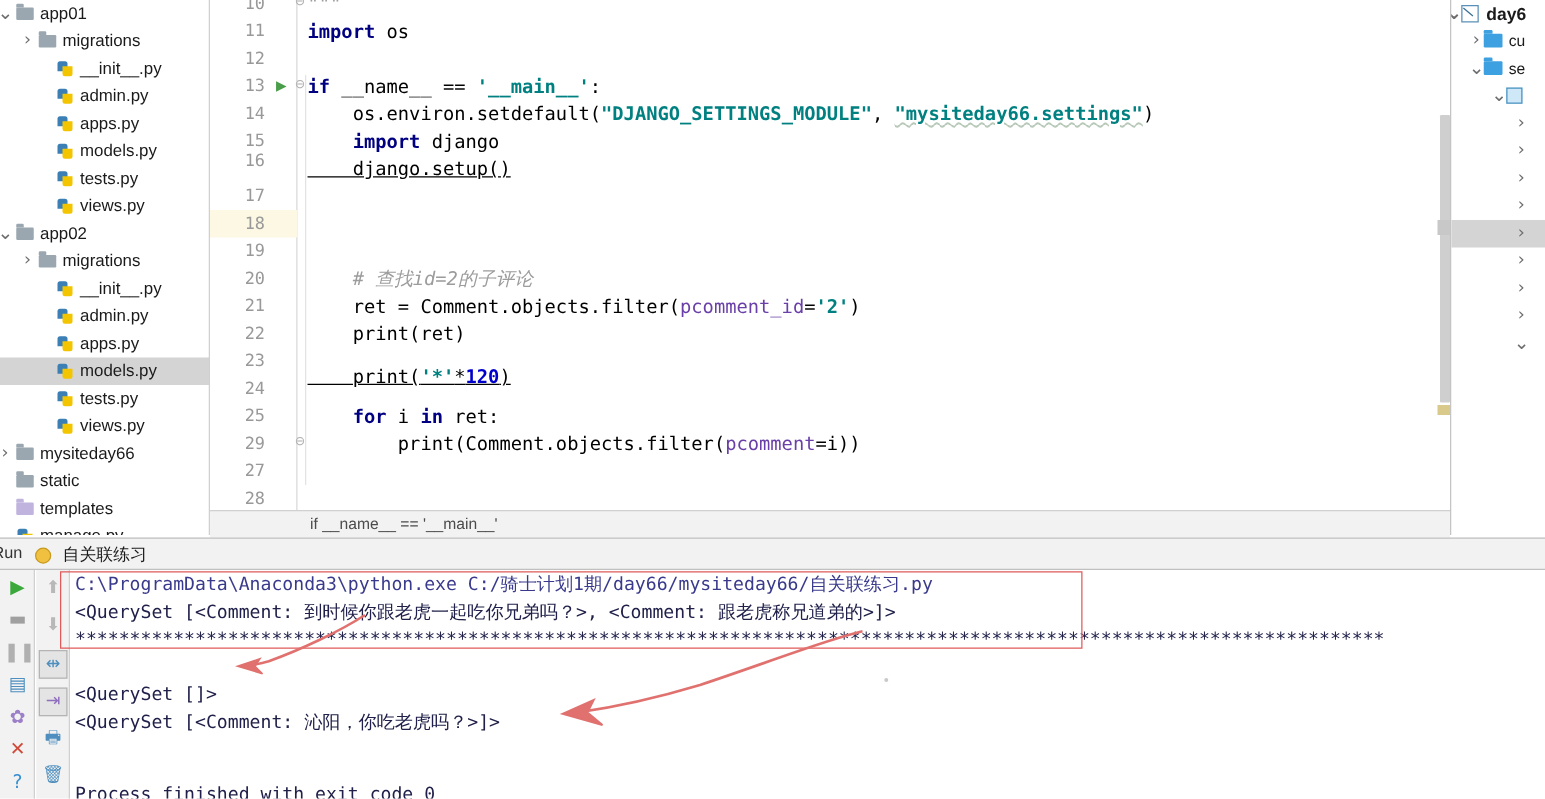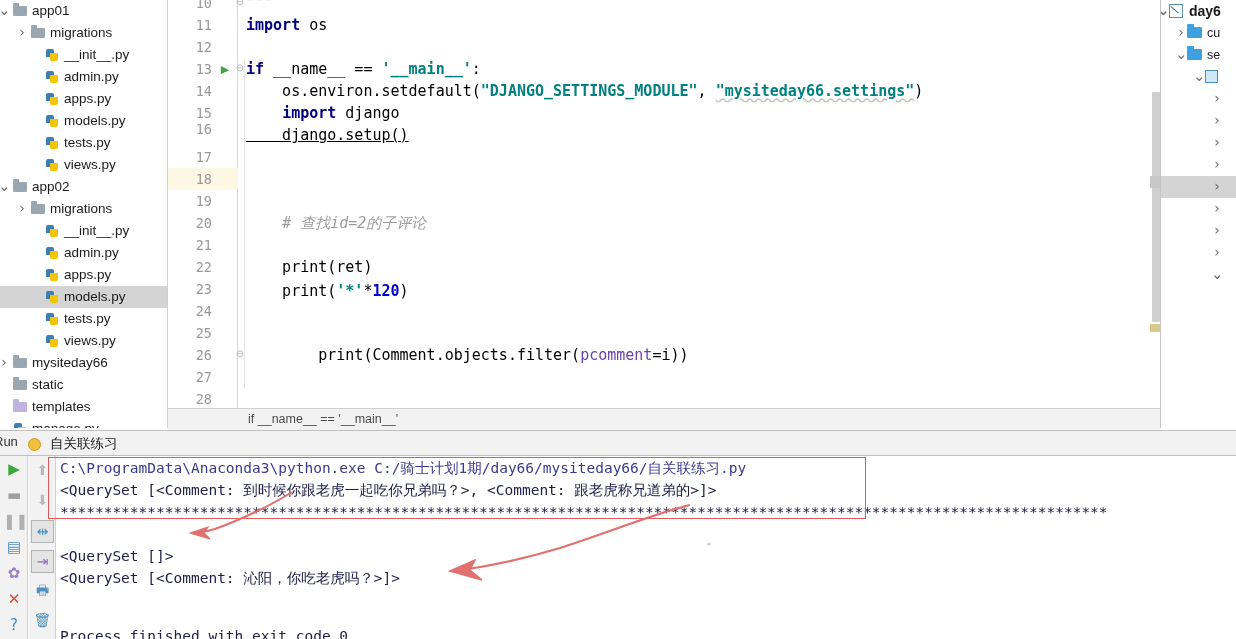--- a/index.html
+++ b/index.html
@@ -361,39 +361,41 @@
         <div class="lnum" style="top: 118px; text-align: right;">16</div>
         <div class="lnum" style="top: 146px;">17</div>
         <div class="lnum" style="top: 168px;">18</div>
         <div class="lnum" style="top: 190px;">19</div>
         <div class="lnum" style="top: 212px;">20</div>
         <div class="lnum" style="top: 234px;">21</div>
         <div class="lnum" style="top: 256px;">22</div>
         <div class="lnum" style="top: 278px;">23</div>
         <div class="lnum" style="top: 300px;">24</div>
         <div class="lnum" style="top: 322px;">25</div>
-        <div class="lnum" style="top: 344px;">26</div>
+        <div class="lnum" style="top: 344px;">29</div>
         <div class="foldmark" style="top: 344px; color: rgb(176, 176, 176); font-size: 10px;">⊖</div>
         <div class="lnum" style="top: 366px;">27</div>
         <div class="lnum" style="top: 388px;">28</div>
       </div>
     <div id="code-area">
         <div class="cl" style="top: -8px;"><span class="cmt">"""</span></div>
         <div class="cl" style="top: 14px;"><span class="kw">import</span> os</div>
         <div class="cl" style="top: 36px;"></div>
         <div class="cl" style="top: 58px;"><span class="kw">if</span> __name__ == <span class="str">'__main__'</span>:</div>
         <div class="cl" style="top: 80px;">    os.environ.setdefault(<span class="str">"DJANGO_SETTINGS_MODULE"</span>, <span class="str wav">"mysiteday66.settings"</span>)</div>
         <div class="cl" style="top: 102px;">    <span class="kw">import</span> django</div>
         <div class="cl" style="top: 124px; text-decoration: underline;">    django.setup()</div>
         <div class="cl" style="top: 146px;"></div>
         <div class="cl" style="top: 190px;"></div>
         <div class="cl" style="top: 212px;">    <span class="cmt"># 查找id=2的子评论</span></div>
+        <div class="cl" style="top: 234px;">    ret = Comment.objects.filter(<span class="par">pcomment_id</span>=<span class="str">'2'</span>)</div>
         <div class="cl" style="top: 256px;">    print(ret)</div>
-        <div class="cl" style="top: 280px;">    print(<span class="str">'*'</span>*<span class="num">120</span>)</div>
+        <div class="cl" style="top: 290px; text-decoration: underline;">    print(<span class="str">'*'</span>*<span class="num">120</span>)</div>
         <div class="cl" style="top: 300px;"></div>
+        <div class="cl" style="top: 322px;">    <span class="kw">for</span> i <span class="kw">in</span> ret:</div>
         <div class="cl" style="top: 344px;">        print(Comment.objects.filter(<span class="par">pcomment</span>=i))</div>
         <div class="cl" style="top: 366px;"></div>
         <div class="cl" style="top: 388px;"></div>
       </div>
     <div id="editor-vscroll"></div>
     <div id="editor-marker"></div>
     <div id="editor-marker2"></div>
     <div id="editor-right-edge"></div>
   <div style="position: absolute; left: 76px; top: 60px; width: 1px; height: 328px; background: rgb(227, 227, 227);"></div>
     </div>

